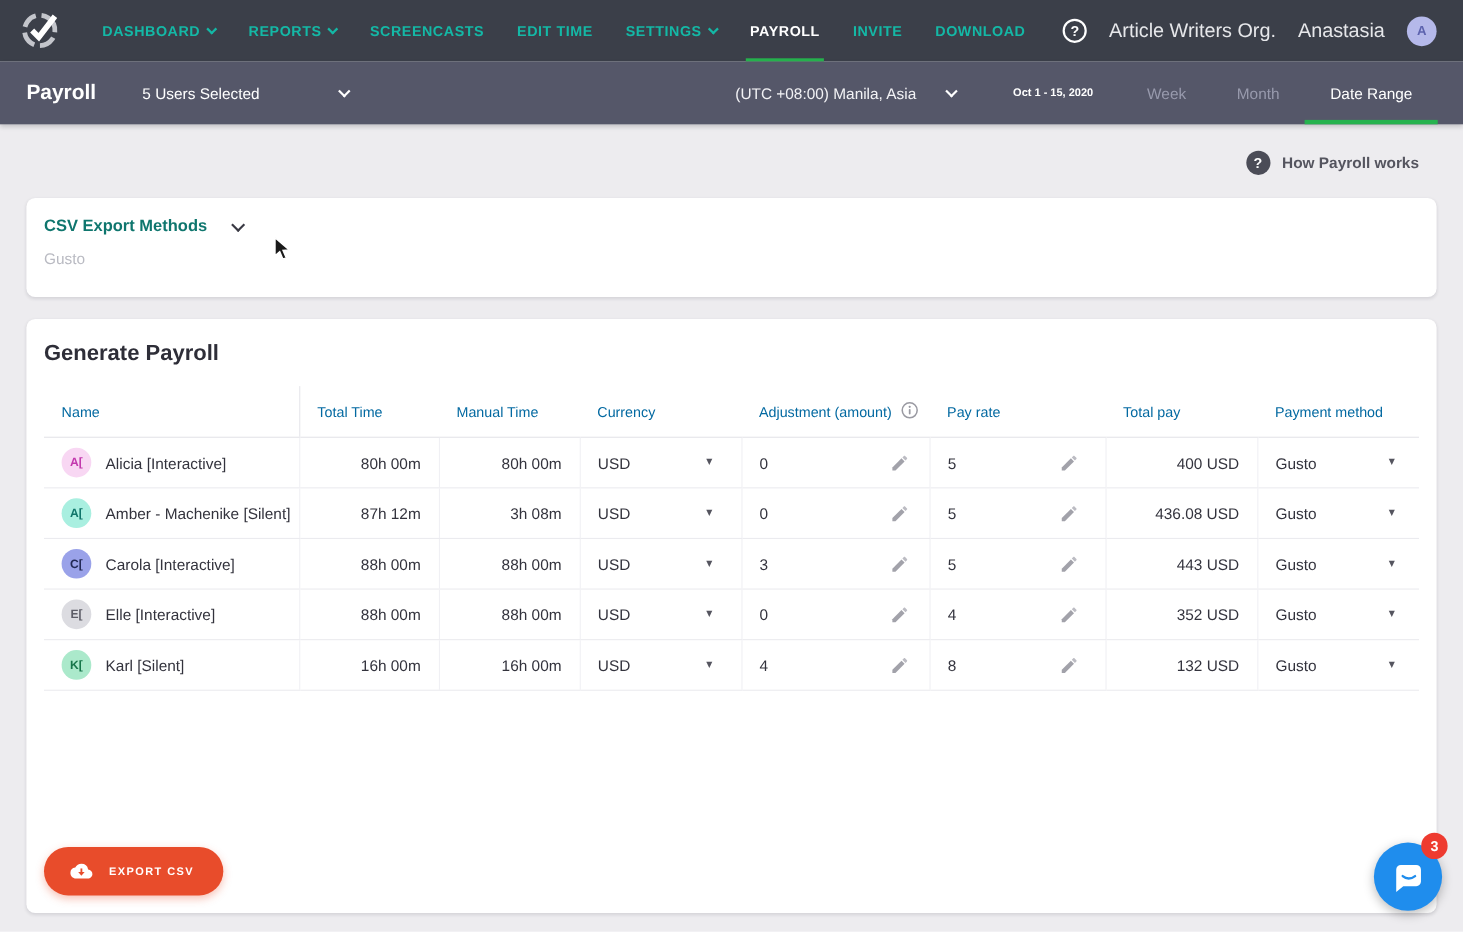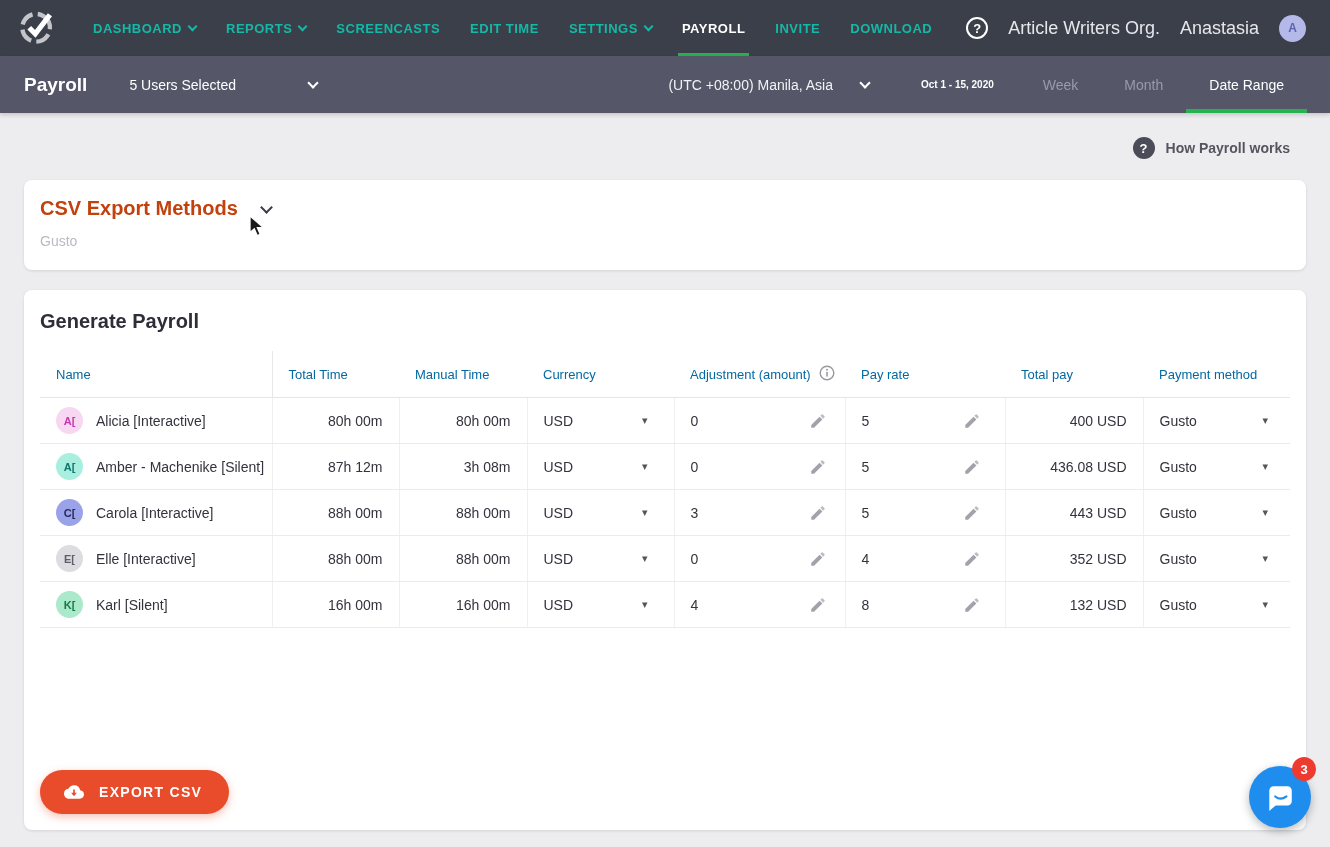--- a/index.html
+++ b/index.html
@@ -71,21 +71,21 @@
   }
   .help-badge{
     width:22px; height:22px; background:#4b4c57; border-radius:50%; color:#fff;
     display:flex; align-items:center; justify-content:center; font-size:13px; font-weight:700; flex:none;
   }
   .help-label{ font-size:14px; font-weight:700; color:#55555f; cursor:pointer; }
 
   .card{ background:#fff; border-radius:8px; box-shadow:0 1px 3px rgba(40,40,60,.12); }
   .card-csv{ margin-top:21px; height:90px; padding:17px 16px; }
   .csv-title-row{ display:flex; align-items:center; gap:24px; cursor:pointer; }
-  .csv-title{ font-size:20px; font-weight:700; color:#c2410c; }
+  .csv-title{ font-size:15px; font-weight:700; color:#0f766e; }
   .chev-dark{ border-color:#3a3a44; width:9px; height:9px; border-width:2.4px; margin-top:-2px; }
   .csv-selected{ margin-top:13px; font-size:14px; color:#b9bac2; }
 
   .card-payroll{ margin-top:20px; height:540px; padding:16px; position:relative; }
   .payroll-title{ font-size:20px; font-weight:700; color:#2e2e38; margin:4px 0 0 0; }
 
   table.payroll{ width:1250px; border-collapse:collapse; table-layout:fixed; margin-top:18px; }
   table.payroll th{
     font-size:13px; font-weight:400; color:#0369a1; text-align:left;
     padding:14px 16px 13px 16px; border-bottom:1px solid #e4e4e9; white-space:nowrap;
@@ -104,21 +104,21 @@
   }
   .cell-flex{ display:flex; align-items:center; justify-content:space-between; }
   .cell-flex.narrow{ width:104px; }
   .caret{ font-size:11px; color:#55555f; cursor:pointer; line-height:1; }
   .pencil-btn{ background:none; border:none; padding:0; cursor:pointer; display:flex; align-items:center; }
   .th-flex{ display:flex; align-items:center; gap:8px; }
 
   .export-btn{
     position:absolute; left:16px; bottom:16px; height:44px; border:none; cursor:pointer;
     border-radius:22px; background:#e84c2b; color:#fff; display:flex; align-items:center; gap:13px;
-    padding:0 27px 0 22px; font-family:inherit; font-size:14px; font-weight:700; letter-spacing:1.3px;
+    padding:0 27px 0 22px; font-family:inherit; font-size:10px; font-weight:700; letter-spacing:1.3px;
     box-shadow:0 3px 8px rgba(232,76,43,.35);
   }
 
   .chat-widget{
     position:absolute; right:19px; bottom:19px; width:62px; height:62px; border-radius:50%;
     background:#1f8ded; display:flex; align-items:center; justify-content:center;
     box-shadow:0 3px 10px rgba(0,0,0,.28); cursor:pointer; z-index:30;
   }
   .chat-badge{
     position:absolute; top:-9px; right:-5px; min-width:24px; height:24px; padding:0 6px;

